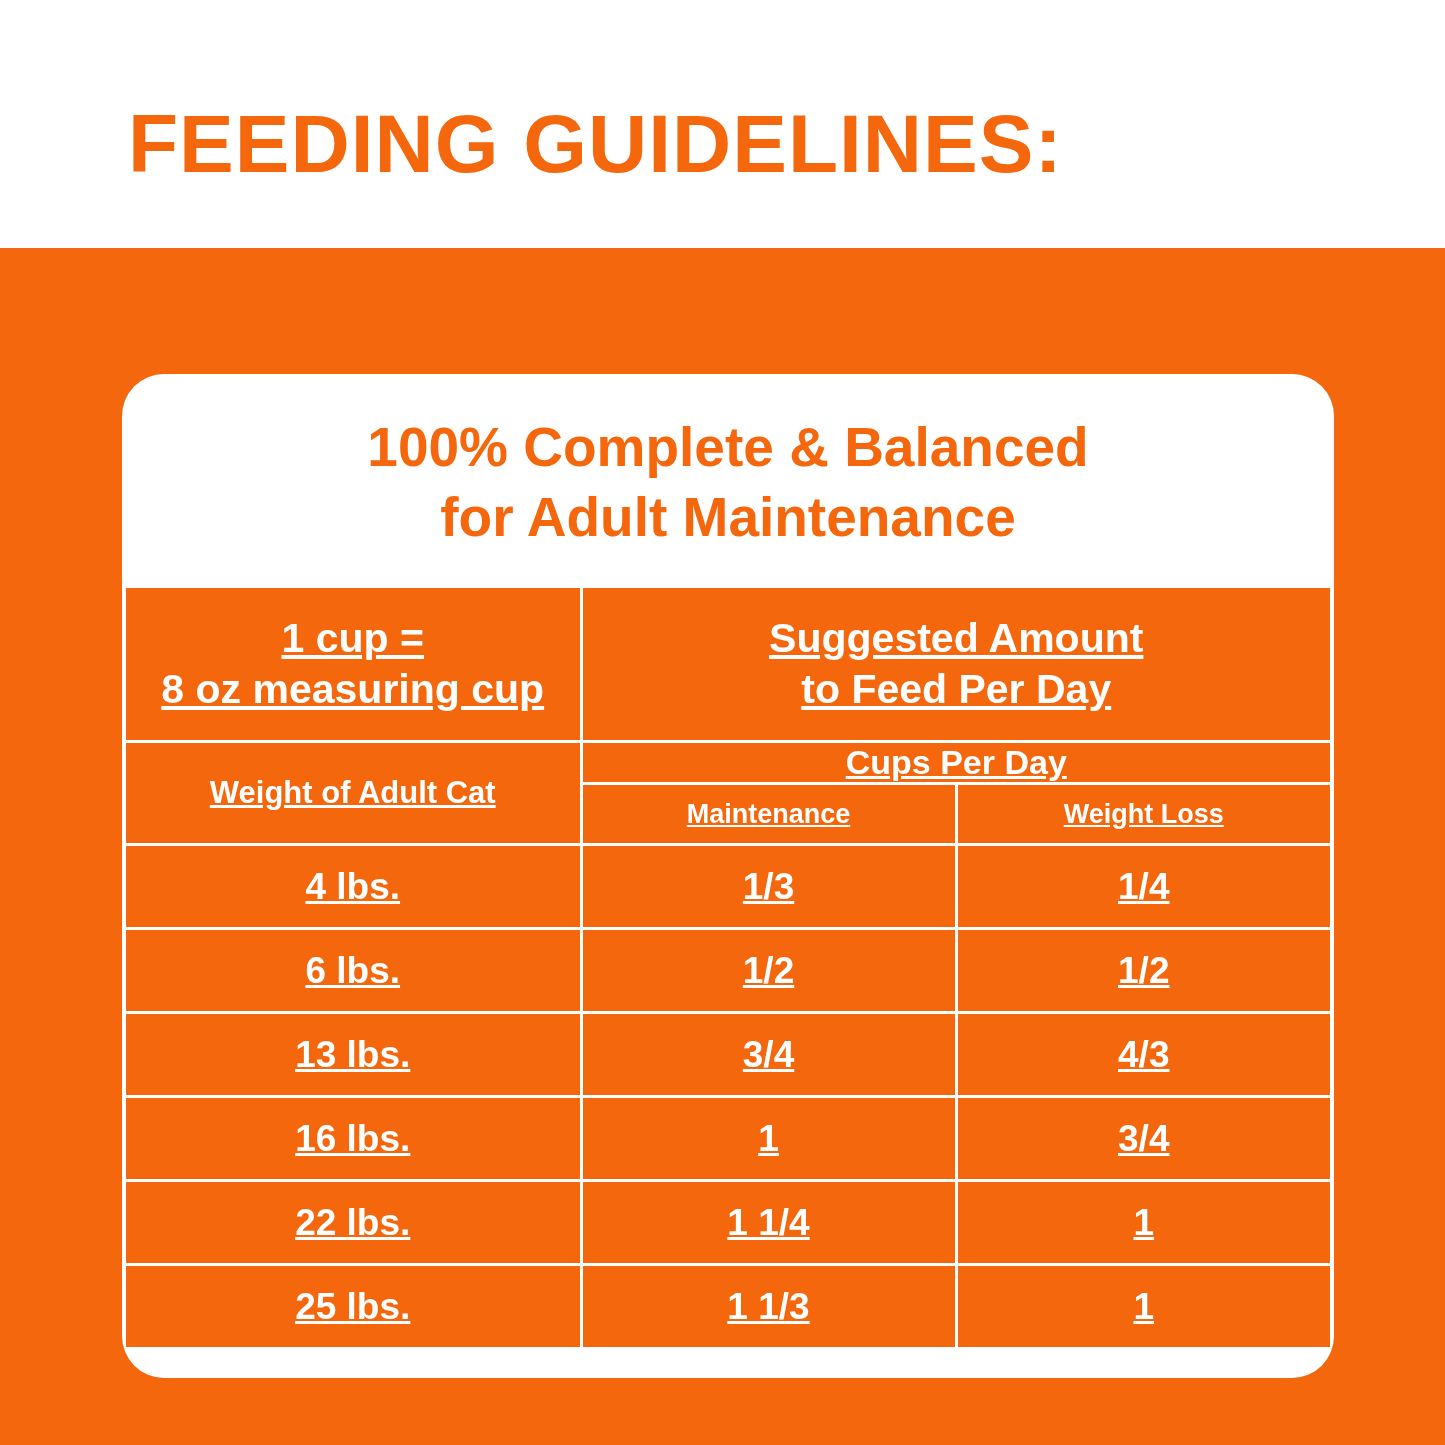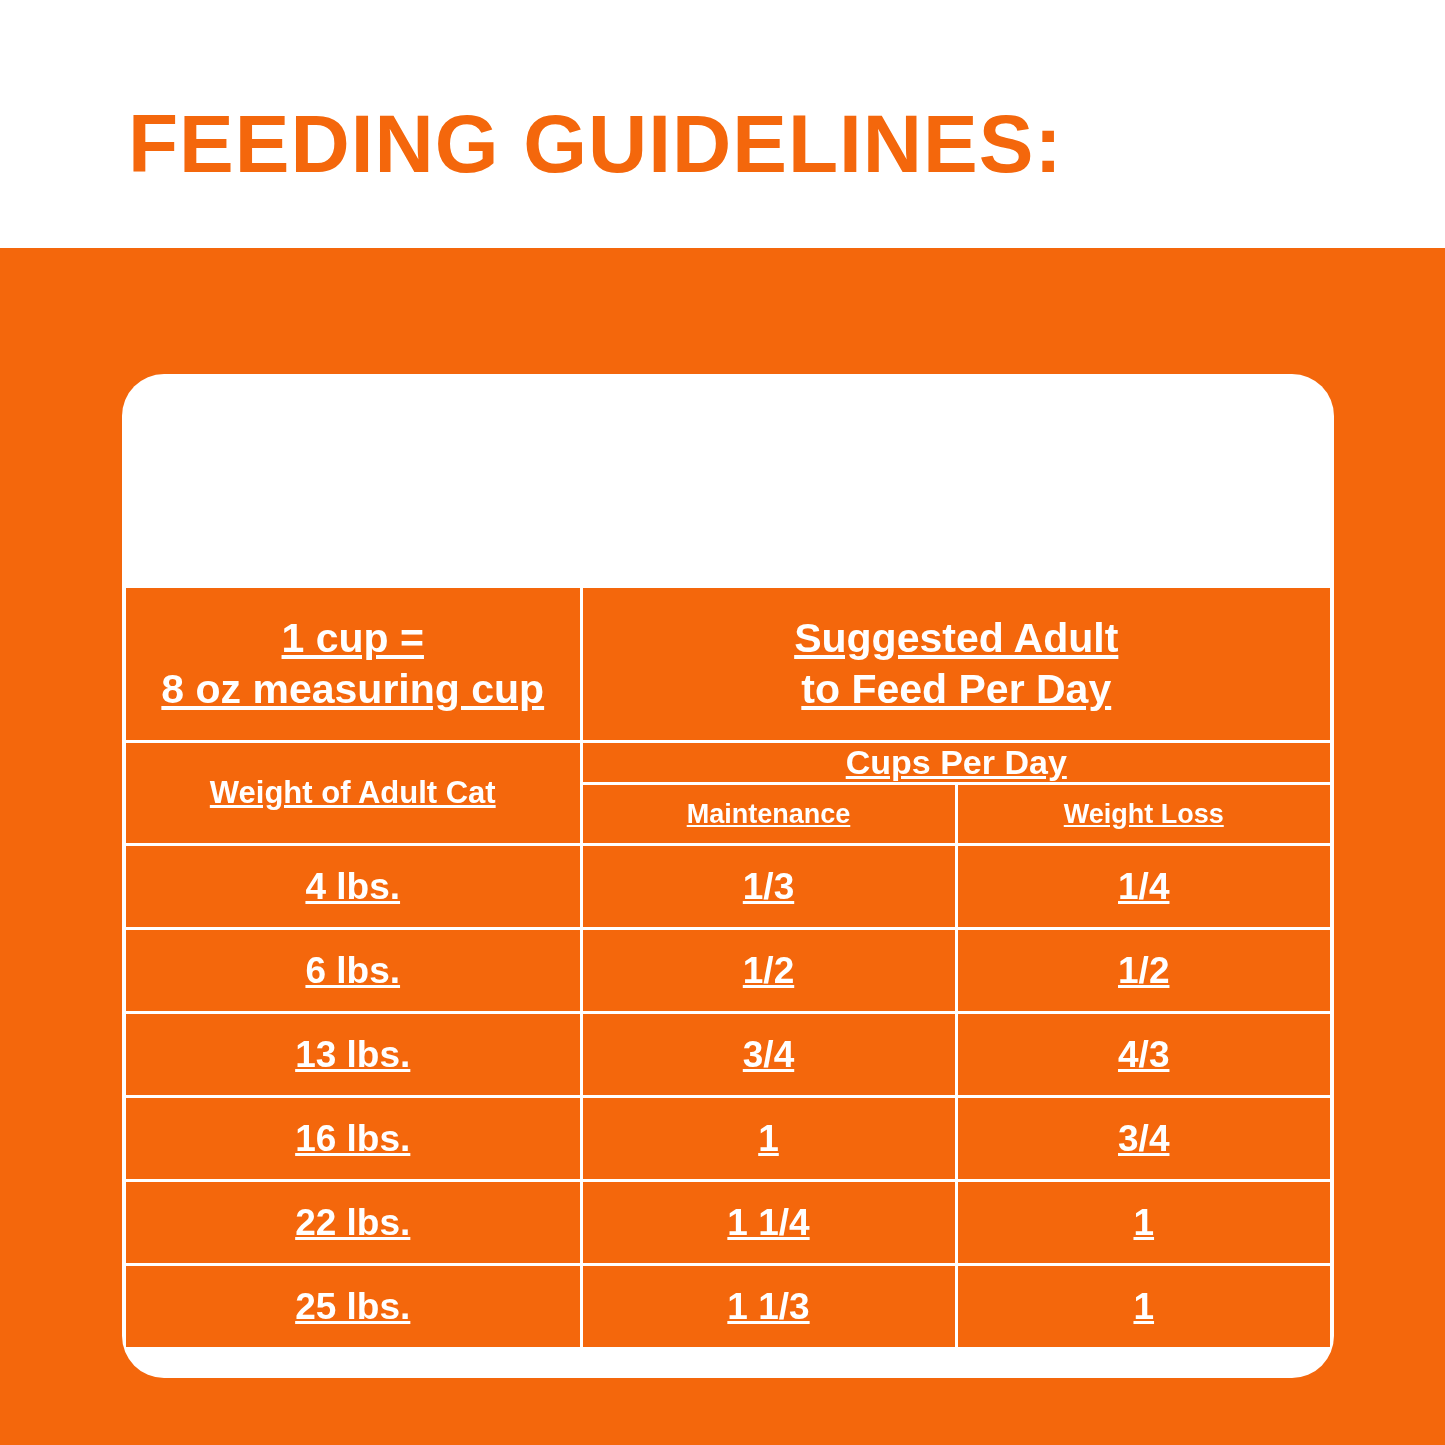--- a/index.html
+++ b/index.html
@@ -136,36 +136,40 @@
 <div class="page">
 
   <div class="header-band">
     <div class="header-title">FEEDING GUIDELINES:</div>
   </div>
 
   <div class="orange-body"></div>
 
   <div class="card">
 
+    <div class="card-title">
+      <div>100% Complete &amp; Balanced</div>
+      <div>for Adult Maintenance</div>
+    </div>
 
     <div class="table-wrap">
       <table class="feed">
         <colgroup>
           <col style="width:455px">
           <col style="width:375px">
           <col style="width:374px">
         </colgroup>
         <tbody>
           <tr class="band-top">
             <td class="left-cell">
               <div>1 cup =</div>
               <div>8 oz measuring cup</div>
             </td>
             <td class="right-cell" colspan="2">
-              <div>Suggested Adult</div>
+              <div>Suggested Amount</div>
               <div>to Feed Per Day</div>
             </td>
           </tr>
 
           <tr>
             <td class="weight-head edge-left" rowspan="2">Weight of Adult Cat</td>
             <td class="subrow-head edge-right" colspan="2" style="font-size:34px">Cups Per Day</td>
           </tr>
           <tr class="subrow-head">
             <td>Maintenance</td>

